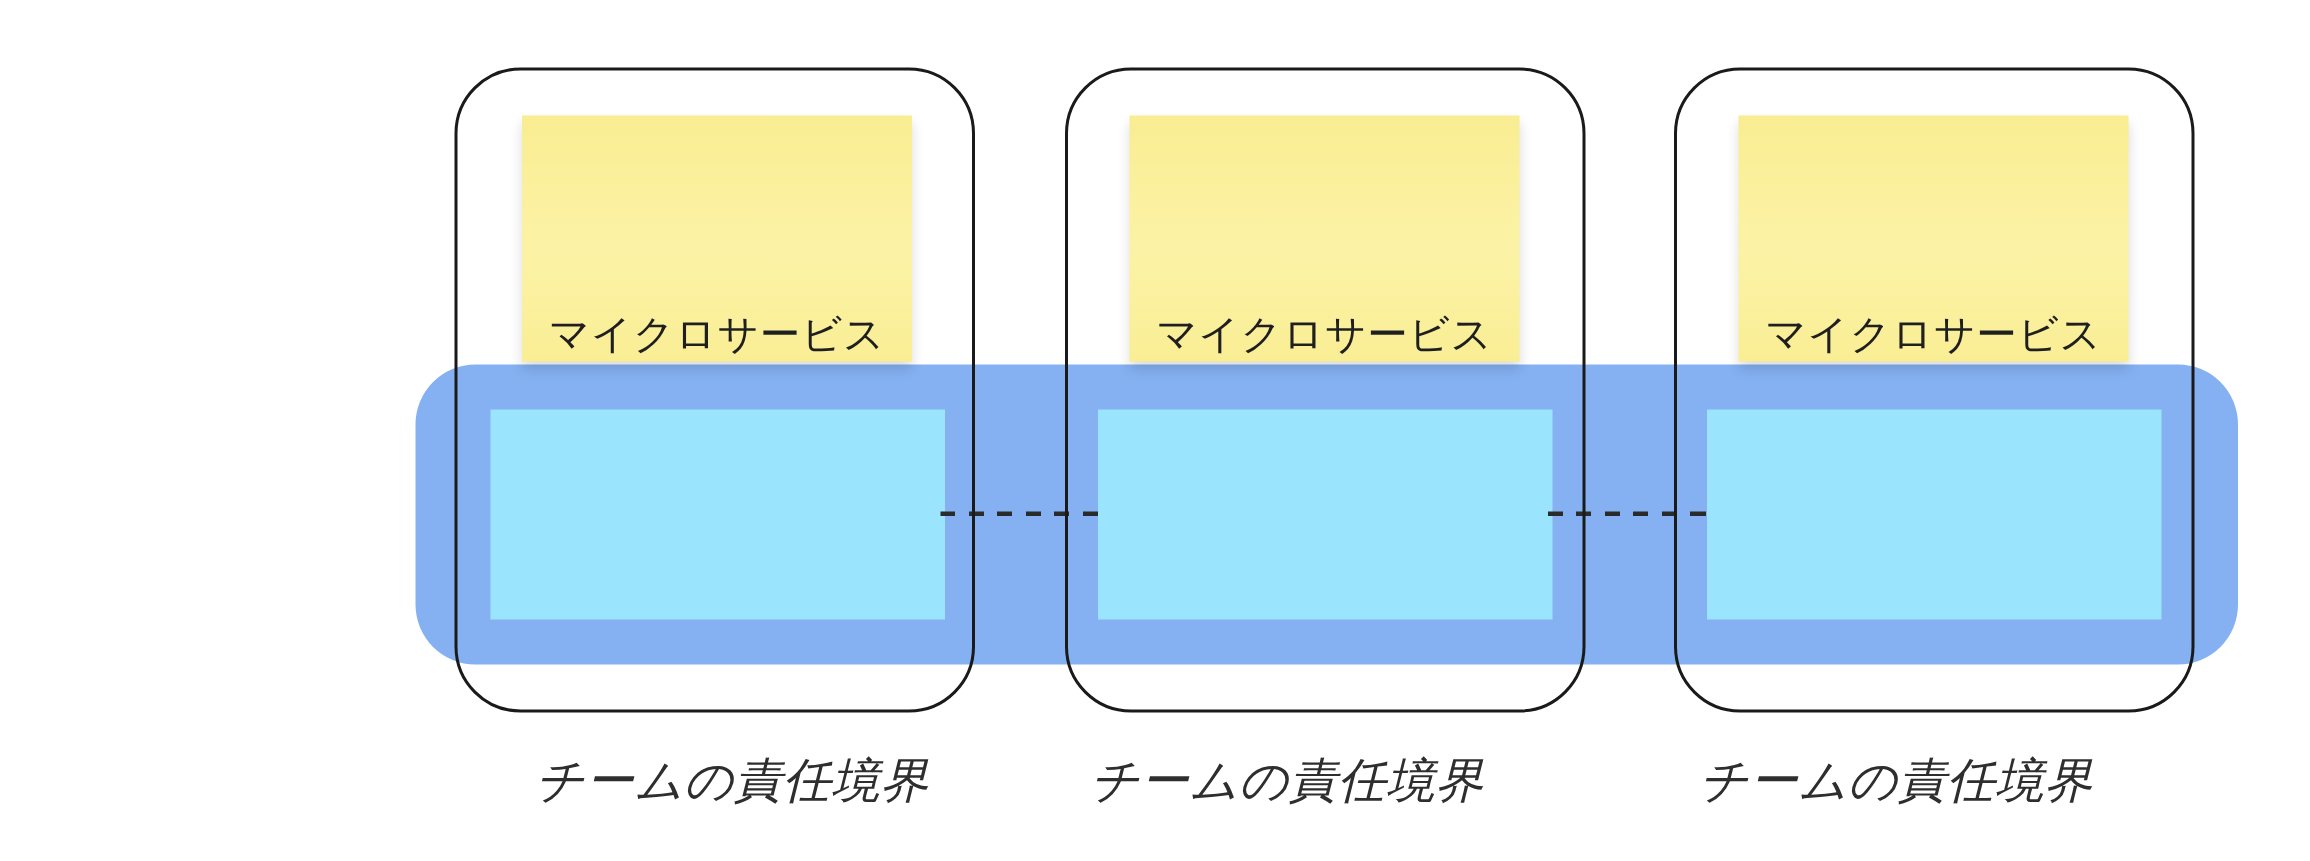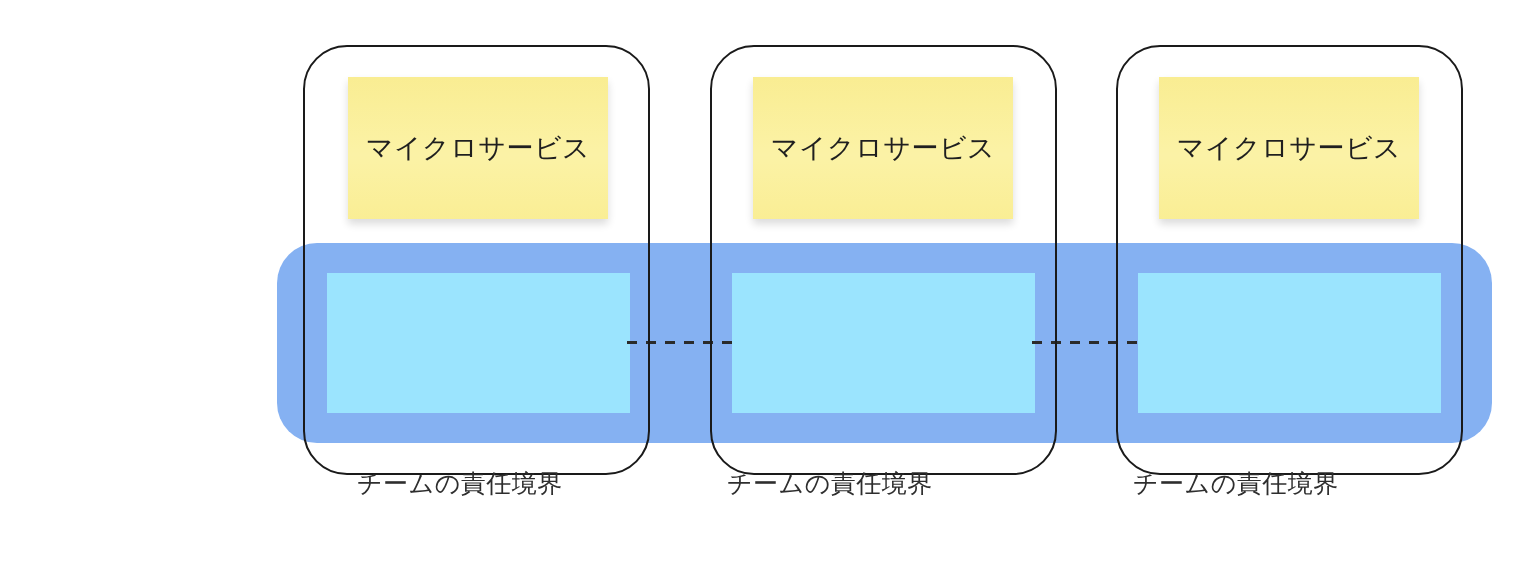--- a/index.html
+++ b/index.html
@@ -63,42 +63,43 @@
     border-radius: 44px;
     background: transparent;
   }
   .c1 { left: 303px; }
   .c2 { left: 710px; }
   .c3 { left: 1116px; }
   .sticky {
     position: absolute;
     top: 77px;
     width: 260px;
-    height: 142px;
+    height: 164px;
     background: var(--sticky-yellow, #fbf19c);
     background-image: linear-gradient(180deg, rgba(234,200,60,0.10) 0%, rgba(255,255,255,0.10) 55%, rgba(234,200,60,0.08) 100%);
     box-shadow: 0 5px 8px rgba(0,0,0,0.14);
     display: flex;
-    align-items: center;
+    align-items: flex-end;
     justify-content: center;
   }
   .s1 { left: 348px; }
   .s2 { left: 753px; }
   .s3 { left: 1159px; }
   .sticky span {
     font-size: 27px;
     color: #1f1f1f;
     letter-spacing: 0.5px;
   }
   .team-label {
     position: absolute;
-    top: 467px;
-    font-size: 25px;
+    top: 499px;
+    font-size: 32px;
     color: var(--text-dark, #2e2e2e);
     letter-spacing: 0.5px;
+    font-style: italic;
   }
   .l1 { left: 357px; }
   .l2 { left: 727px; }
   .l3 { left: 1133px; }
 </style>
 </head>
 <body>
 
 <div class="canvas">
 

